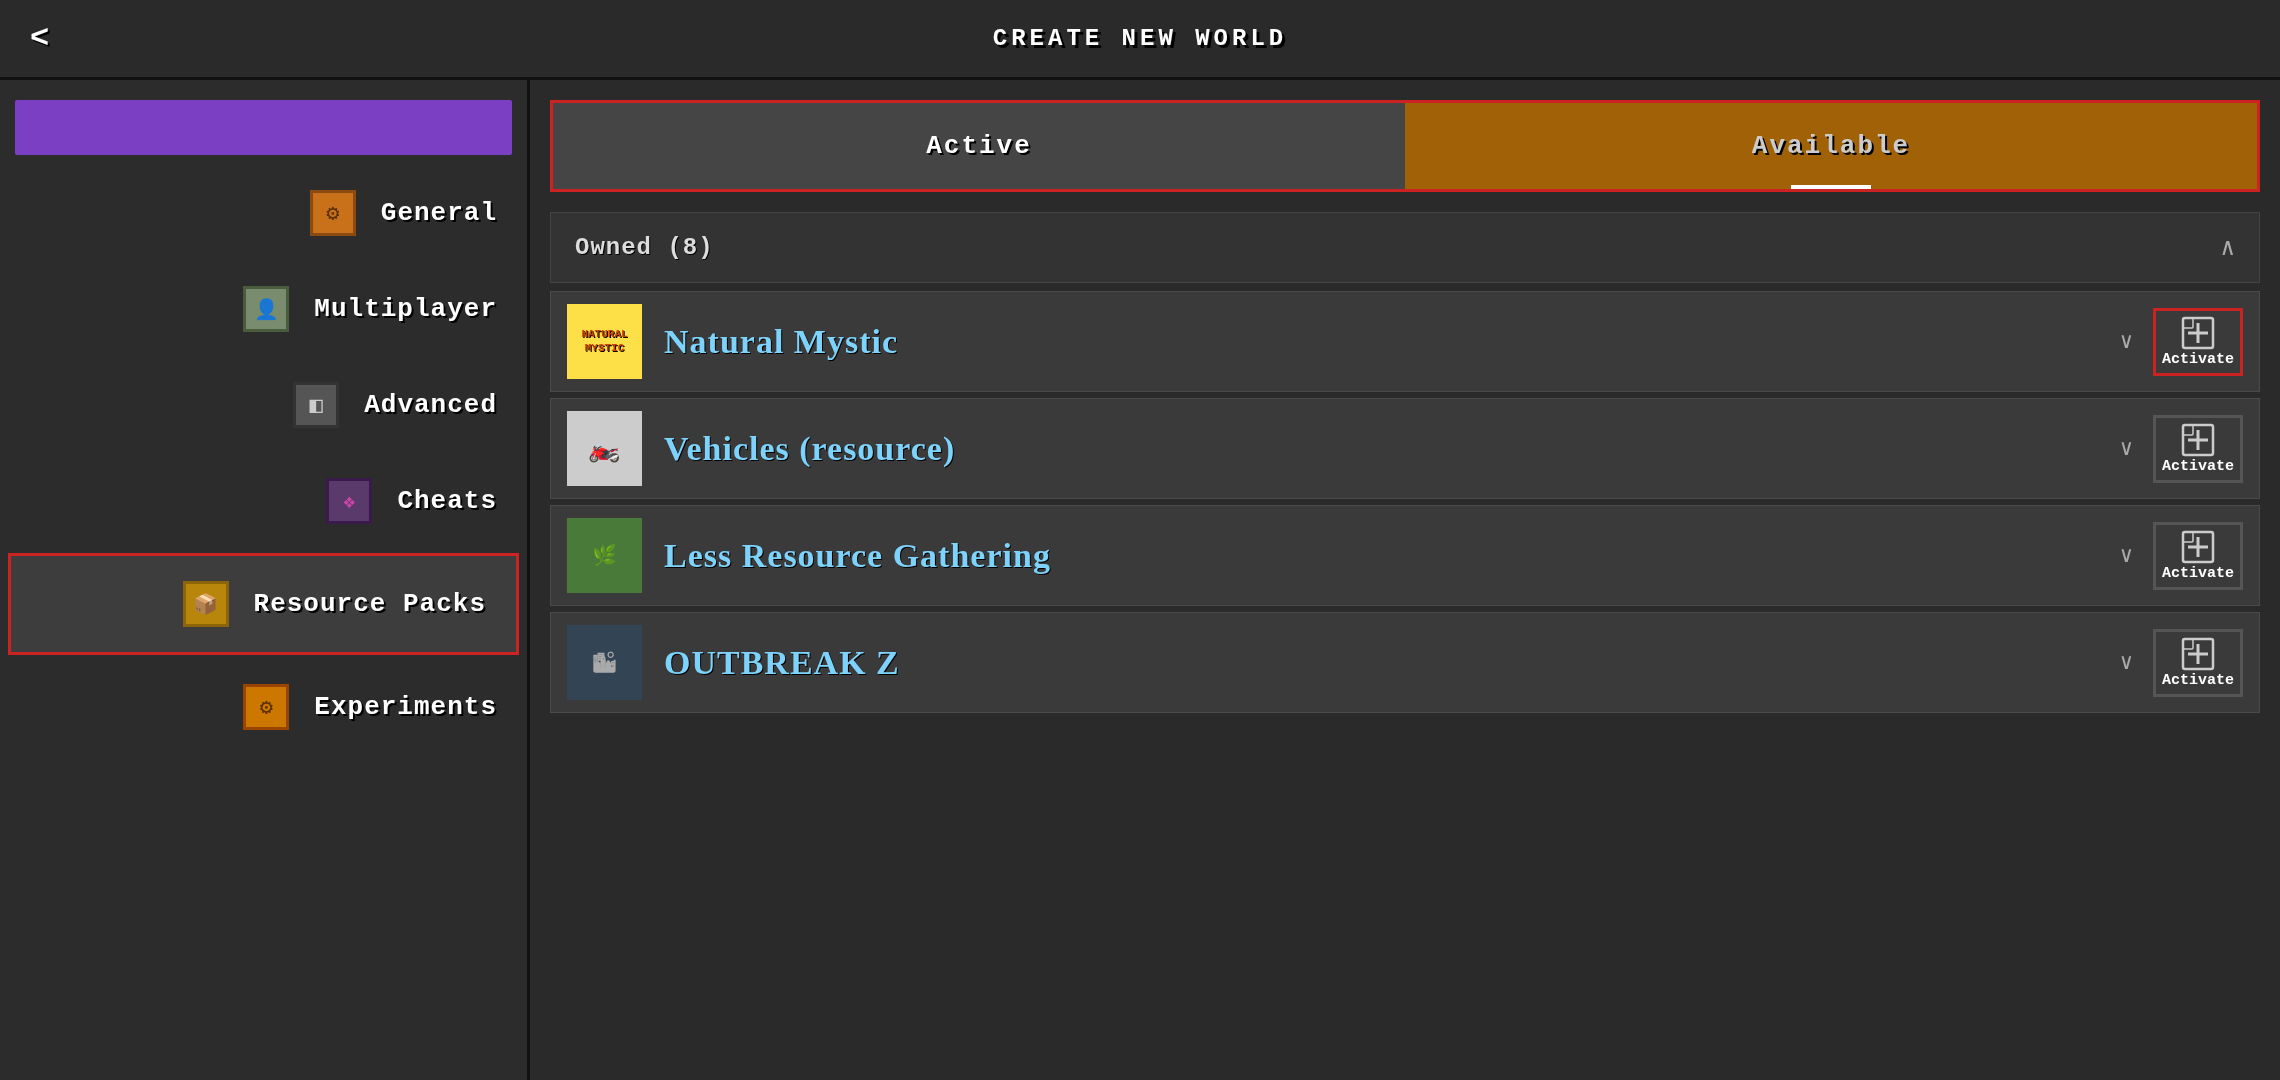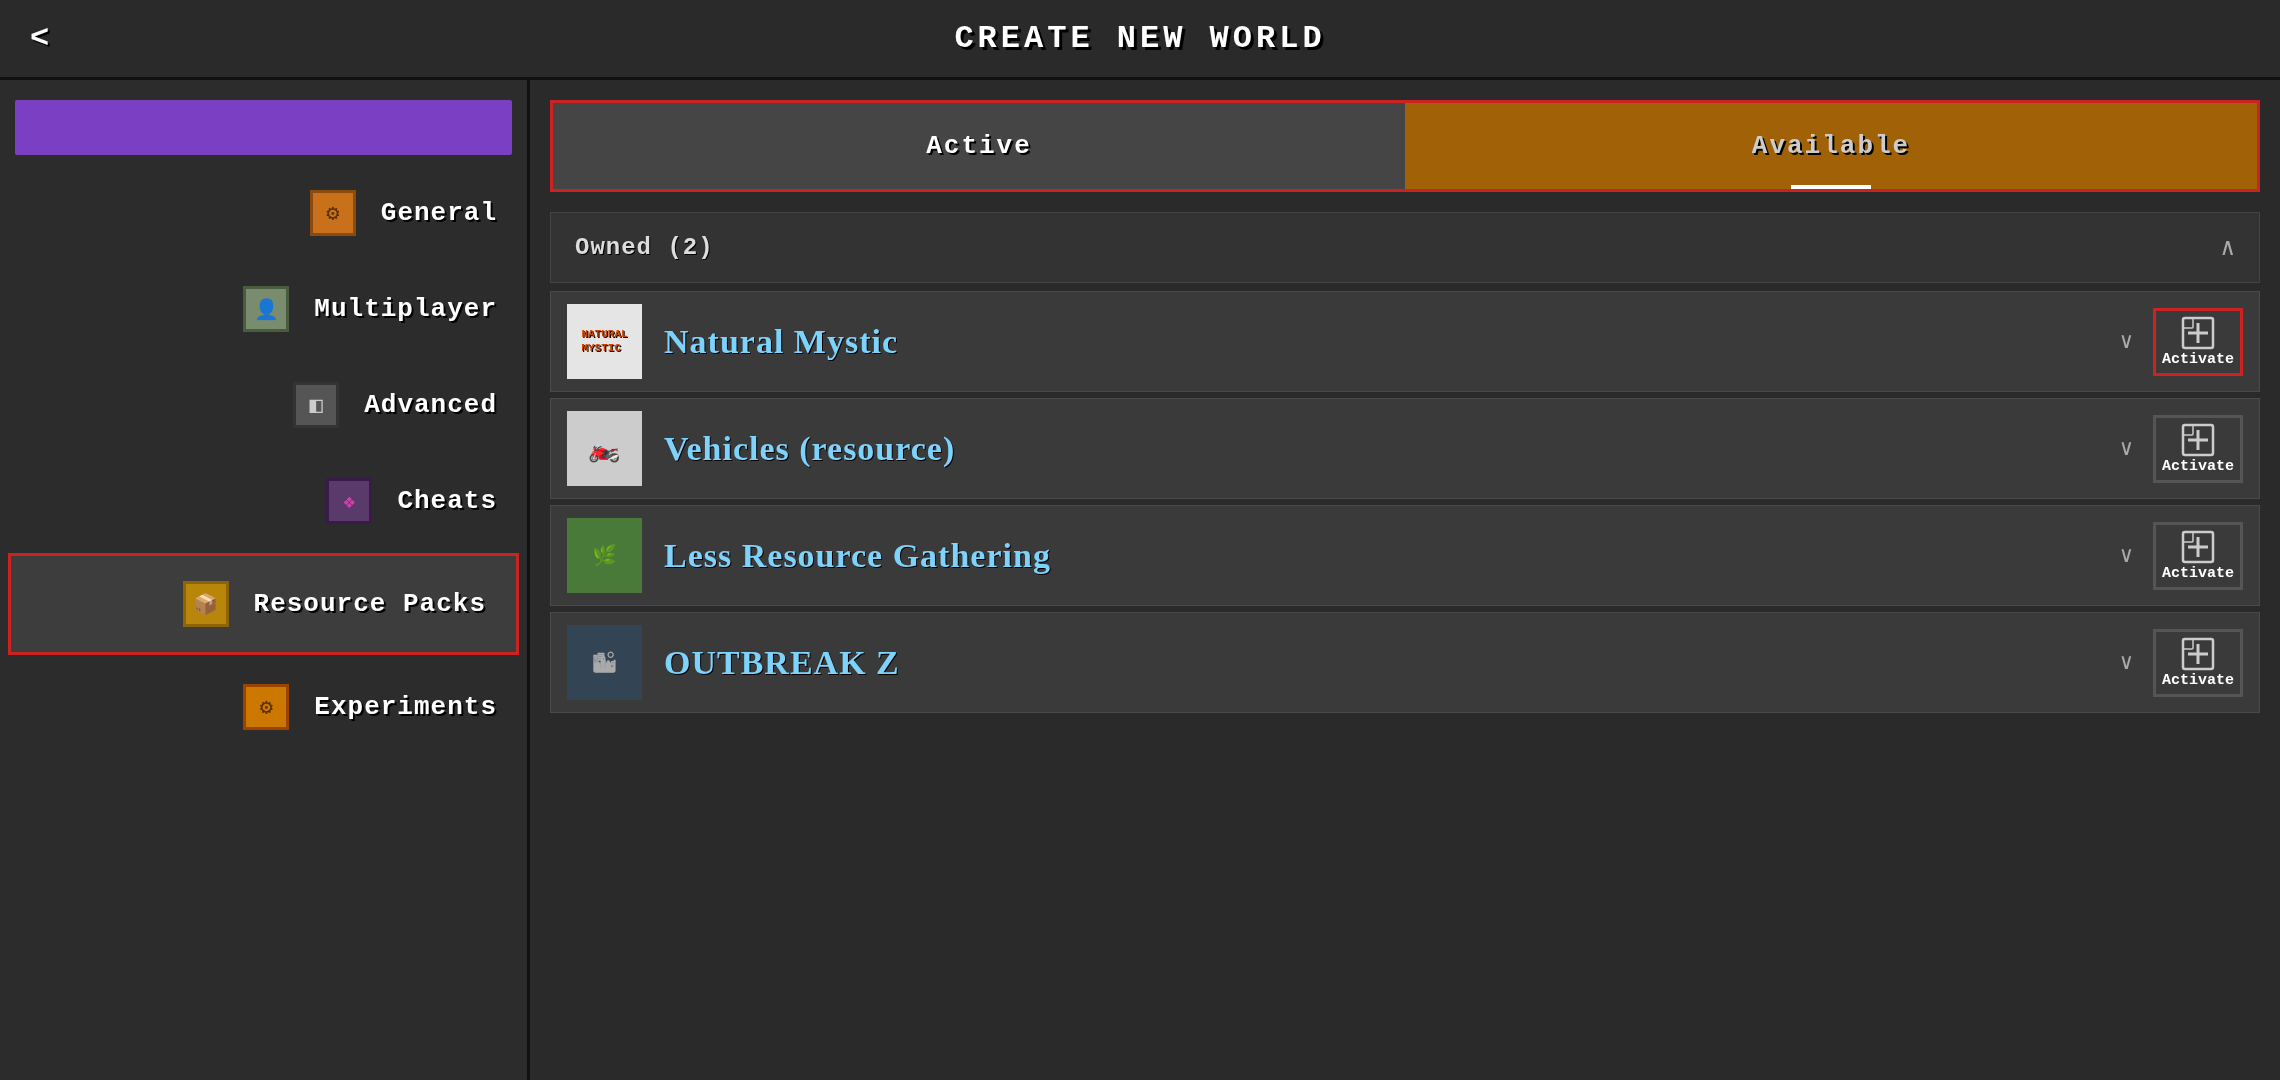--- a/index.html
+++ b/index.html
@@ -26,21 +26,21 @@
       background: #2a2a2a;
       border-bottom: 3px solid #111;
       height: 80px;
       display: flex;
       align-items: center;
       justify-content: center;
       position: relative;
     }
 
     .header-title {
-      font-size: 32px;
+      font-size: 24px;
       font-weight: bold;
       letter-spacing: 4px;
       color: #fff;
       text-transform: uppercase;
       font-family: 'Courier New', monospace;
       text-shadow: 3px 3px 0px #000;
     }
 
     .back-button {
       position: absolute;
@@ -353,24 +353,25 @@
       flex-shrink: 0;
     }
 
     .activate-button.highlighted {
       border: 3px solid #cc2222;
       background: #3a3a3a;
     }
 
     
     .thumb-natural {
-      background: #e5e5e5;
+      background: #fde047;
       color: #cc4400;
       font-size: 10px;
       font-weight: bold;
+      text-align: center;
       line-height: 1.2;
       padding: 4px;
       font-family: 'Courier New', monospace;
     }
 
     .thumb-vehicles {
       background: #cccccc;
       font-size: 26px;
       display: flex;
       align-items: center;
@@ -474,21 +475,21 @@
   </div>
 
   <div class="content-area">
 
     <div class="tab-bar">
       <button class="tab-button active pixel-font">Active</button>
       <button class="tab-button available pixel-font">Available</button>
     </div>
 
     <div class="section-header">
-      <span class="section-header-title pixel-font">Owned (2)</span>
+      <span class="section-header-title pixel-font">Owned (8)</span>
       <span class="chevron-up">∧</span>
     </div>
 
     <div class="pack-list">
 
       <div class="pack-item">
         <div class="pack-thumbnail thumb-natural">
           <span style="color:#cc4400; font-size:11px; font-weight:bold; text-shadow:1px 1px 0 #000;">NATURAL<br>MYSTIC</span>
         </div>
         <span class="pack-name pixel-font">Natural Mystic</span>

